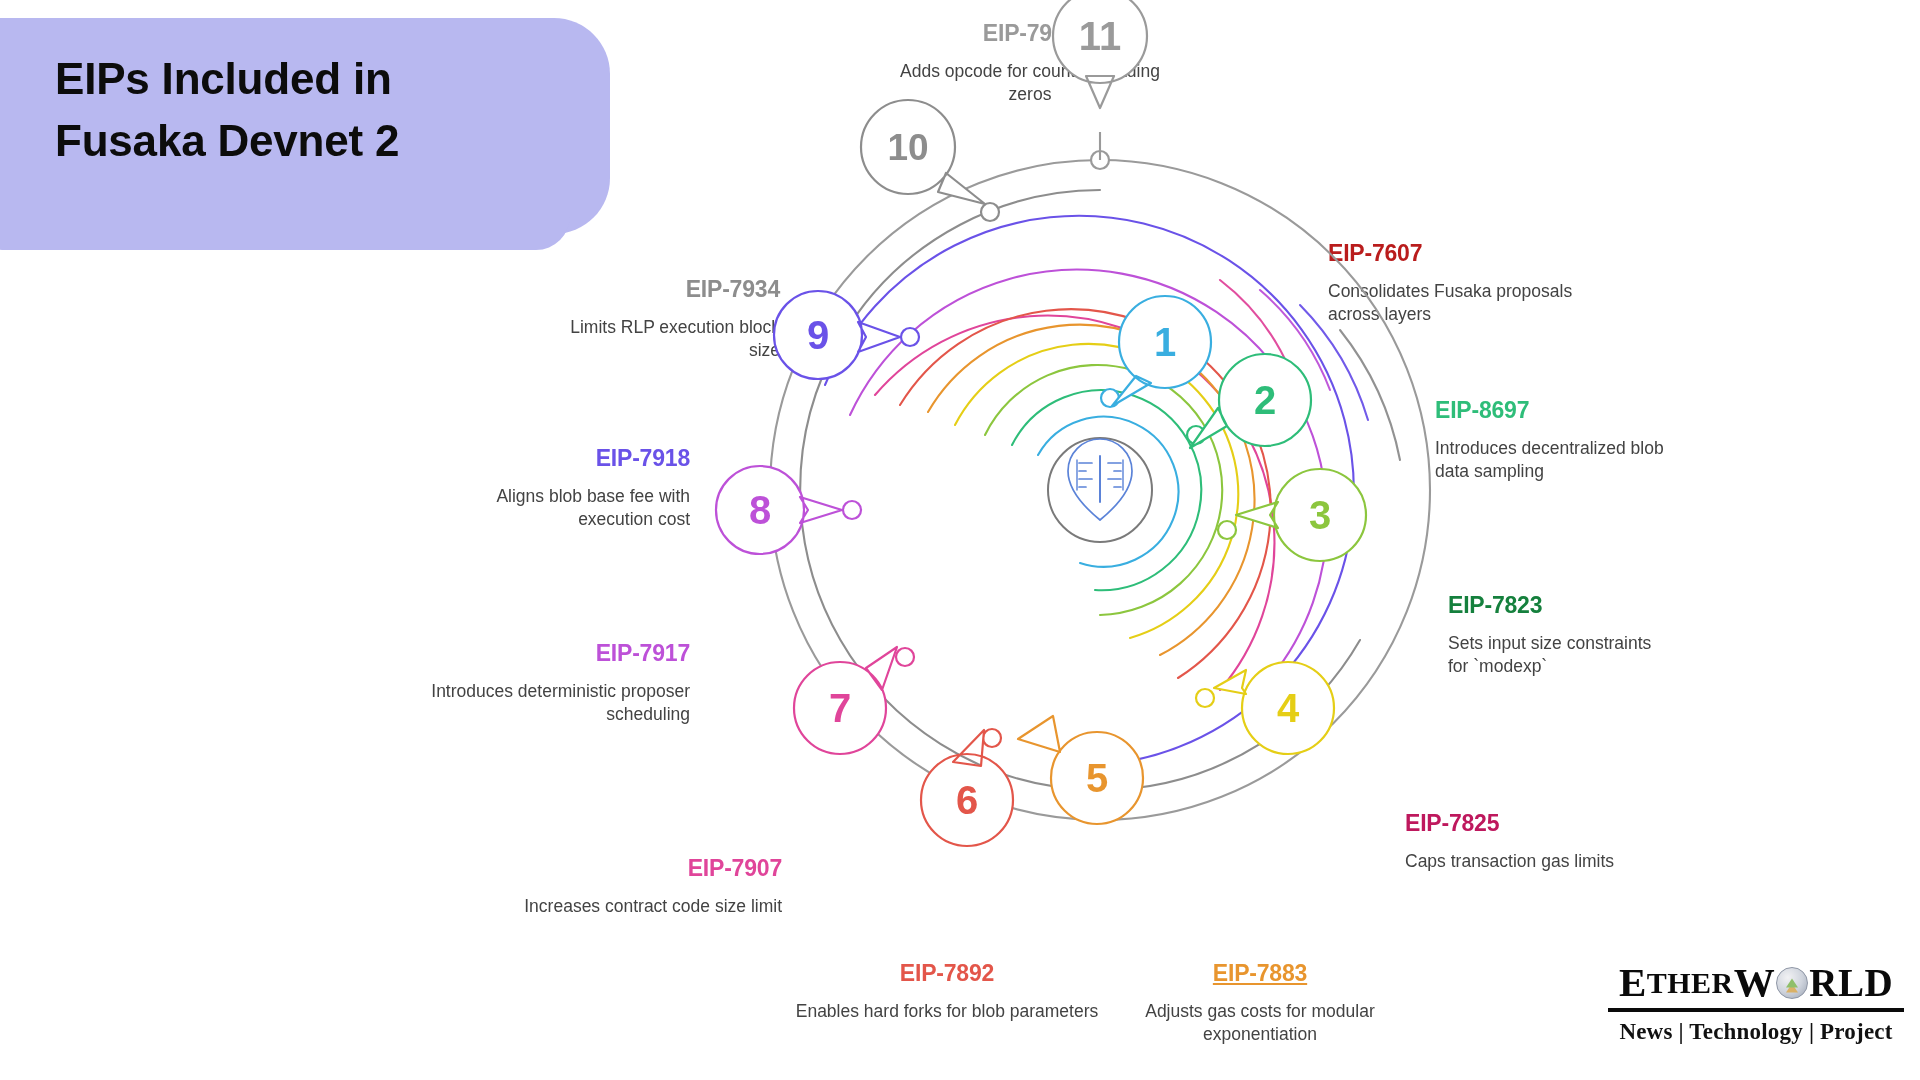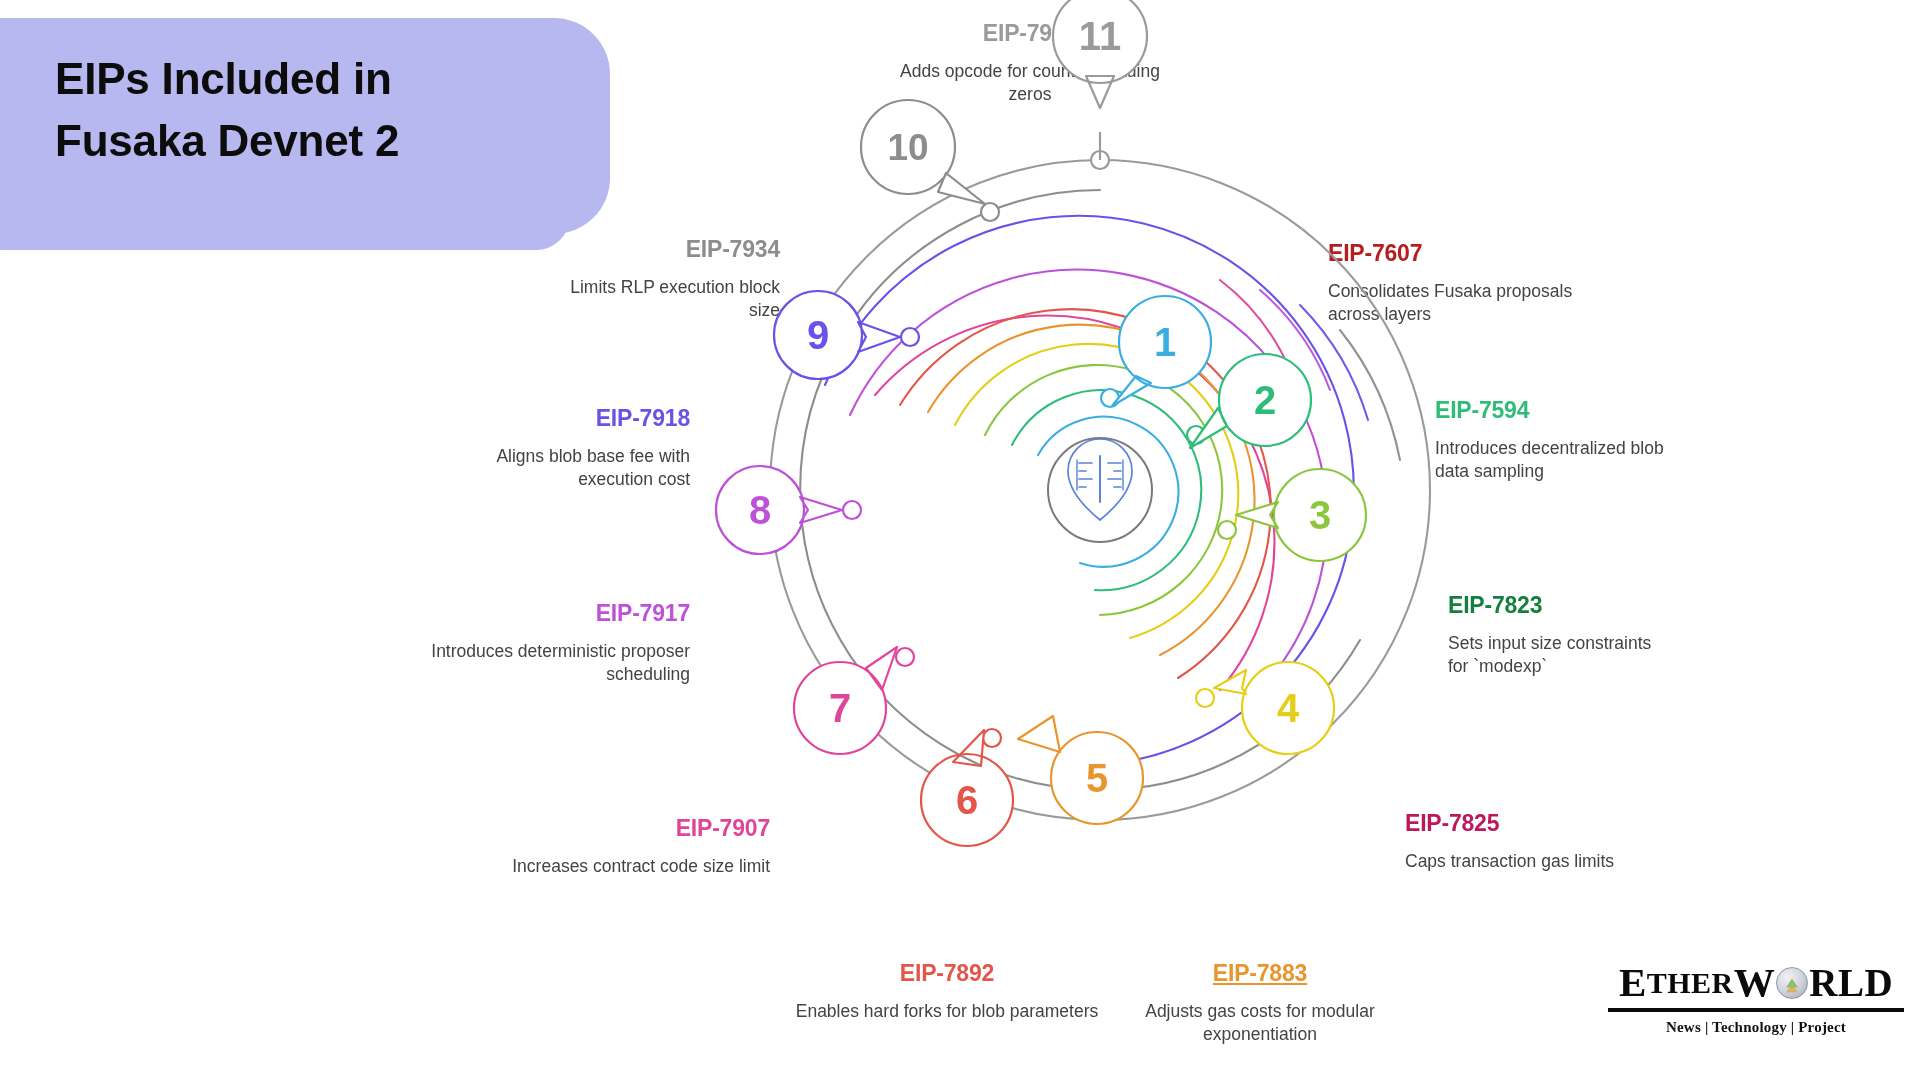--- a/index.html
+++ b/index.html
@@ -30,21 +30,21 @@
   
   .label-block{position:absolute;}
   .label-block .eip-code{
     font-size:23px;font-weight:bold;margin:0 0 13px 0;letter-spacing:-0.2px;
     white-space:nowrap;
   }
   .label-block .eip-desc{
     font-size:17.5px;line-height:1.33;color:#434343;font-weight:400;
   }
   .ta-left{text-align:left;}
-  .ta-right{text-align:right;}
+  .ta-right{text-align:right;margin-top:40px;}
   .ta-center{text-align:center;}
 
   
   #diagram{position:absolute;left:700px;top:90px;width:800px;height:880px;}
   #diagram svg{display:block;overflow:visible;}
 
   .marker-num{
     font-family:"Liberation Sans","DejaVu Sans",sans-serif;
     font-size:40px;font-weight:bold;
     text-anchor:middle;dominant-baseline:central;
@@ -54,21 +54,21 @@
   
   #logo{position:absolute;left:1608px;top:962px;width:296px;text-align:center;}
   #logo-word{
     font-family:"Liberation Serif","DejaVu Serif",serif;
     font-size:41px;font-weight:bold;color:#0a0a0a;letter-spacing:0.5px;
     line-height:1;white-space:nowrap;display:flex;align-items:center;justify-content:center;
   }
   #logo-rule{height:4px;background:#0a0a0a;margin:5px 0 7px 0;width:100%;}
   #logo-tag{
     font-family:"Liberation Serif","DejaVu Serif",serif;
-    font-size:15px;font-weight:bold;color:#111;letter-spacing:0.2px;
+    font-size:23px;font-weight:bold;color:#111;letter-spacing:0.2px;
   }
   .globe{
     display:inline-block;width:30px;height:30px;border-radius:50%;
     background:radial-gradient(circle at 36% 32%, #f2f2f4 0%, #cfd4dd 52%, #9aa3b2 100%);
     border:1px solid #8e96a5;position:relative;margin:0 1px;vertical-align:-4px;
   }
   .globe::after{
     content:"";position:absolute;left:50%;top:50%;transform:translate(-50%,-50%);
     width:0;height:0;border-left:6px solid transparent;border-right:6px solid transparent;
     border-bottom:9px solid #8fbf6a;
@@ -97,21 +97,21 @@
 <div class="label-block ta-right" style="left:470px;top:405px;width:220px;">
   <div class="eip-code" style="color:#6a52e8;">EIP-7918</div>
   <div class="eip-desc">Aligns blob base fee with execution cost</div>
 </div>
 
 <div class="label-block ta-right" style="left:400px;top:600px;width:290px;">
   <div class="eip-code" style="color:#bd51d8;">EIP-7917</div>
   <div class="eip-desc">Introduces deterministic proposer scheduling</div>
 </div>
 
-<div class="label-block ta-right" style="left:460px;top:815px;width:310px;">
+<div class="label-block ta-right" style="left:472px;top:815px;width:310px;">
   <div class="eip-code" style="color:#e0459a;">EIP-7907</div>
   <div class="eip-desc">Increases contract code size limit</div>
 </div>
 
 <div class="label-block ta-center" style="left:792px;top:960px;width:310px;">
   <div class="eip-code" style="color:#e3564a;">EIP-7892</div>
   <div class="eip-desc">Enables hard forks for blob parameters</div>
 </div>
 
 <div class="label-block ta-center" style="left:1100px;top:960px;width:320px;">
@@ -123,21 +123,21 @@
   <div class="eip-code" style="color:#be185d;">EIP-7825</div>
   <div class="eip-desc">Caps transaction gas limits</div>
 </div>
 
 <div class="label-block ta-left" style="left:1448px;top:592px;width:210px;">
   <div class="eip-code" style="color:#15803d;">EIP-7823</div>
   <div class="eip-desc">Sets input size constraints for `modexp`</div>
 </div>
 
 <div class="label-block ta-left" style="left:1435px;top:397px;width:230px;">
-  <div class="eip-code" style="color:#2ebd79;">EIP-7594</div>
+  <div class="eip-code" style="color:#2ebd79;">EIP-8697</div>
   <div class="eip-desc">Introduces decentralized blob data sampling</div>
 </div>
 
 <div class="label-block ta-left" style="left:1328px;top:240px;width:250px;">
   <div class="eip-code" style="color:#b91c1c;">EIP-7607</div>
   <div class="eip-desc">Consolidates Fusaka proposals across layers</div>
 </div>
 
 <div id="diagram">
 <svg width="800" height="880" viewBox="0 0 800 880" xmlns="http://www.w3.org/2000/svg">

